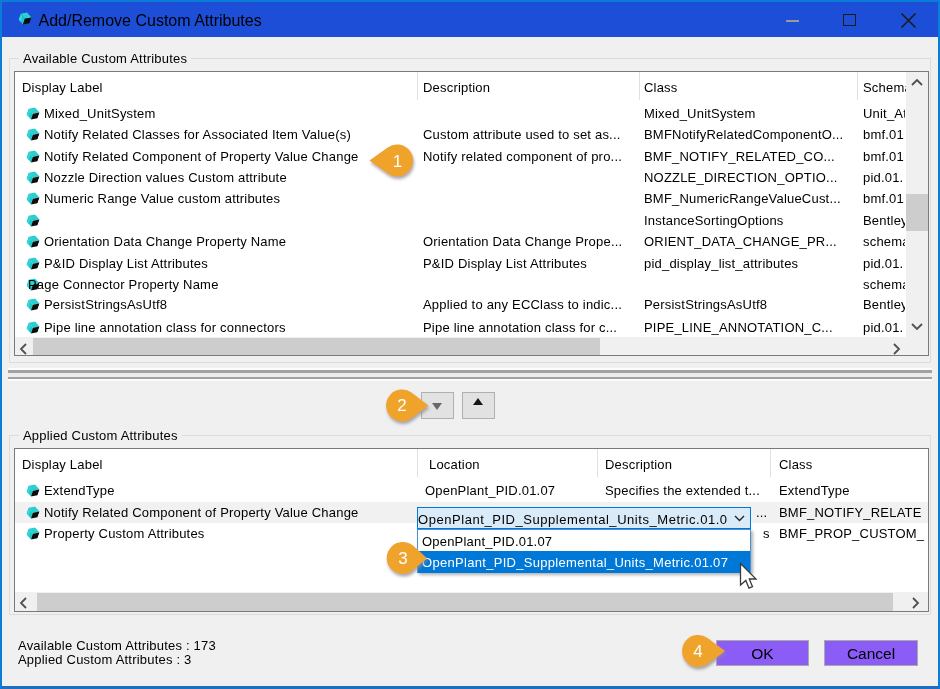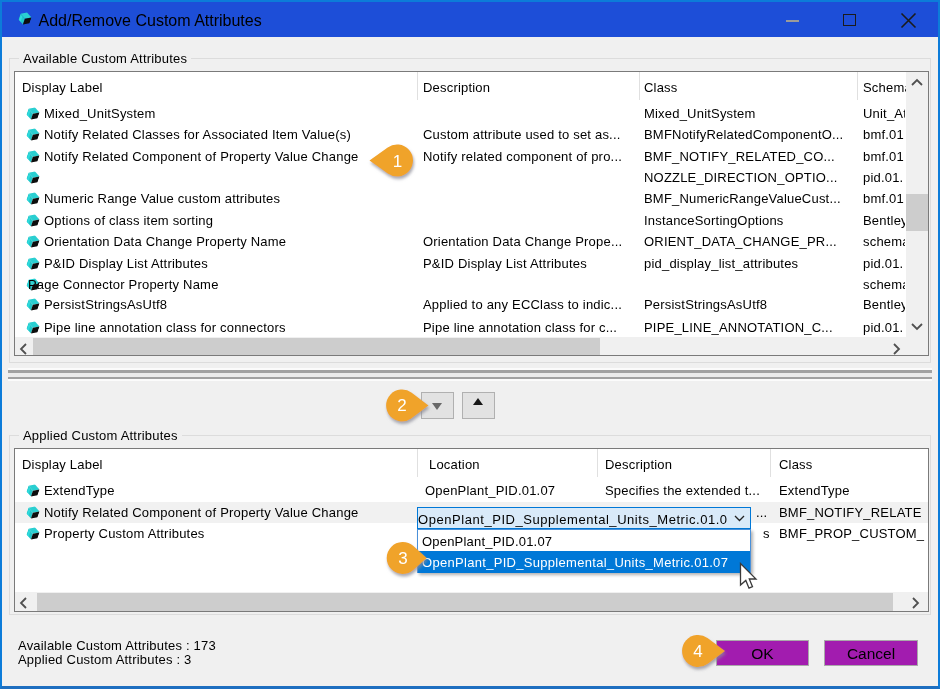--- a/index.html
+++ b/index.html
@@ -14,21 +14,21 @@
 .grplbl{position:absolute;top:-7px;left:9px;background:#f0f0f0;padding:0 4px;line-height:13px}
 .list{position:absolute;background:#fff;border:1px solid #7a7a7a;overflow:hidden}
 .hdr{position:absolute;left:0;top:0;right:0;height:28px;background:#fff}
 .hsep{position:absolute;top:0;width:1px;height:28px;background:#e0e0e0}
 .hc{position:absolute;top:7.5px;white-space:nowrap}
 .row{position:absolute;left:0;width:913px;height:21.4px}
 .row .c{position:absolute;top:3px;white-space:nowrap;overflow:hidden;display:inline-block}
 .sb{position:absolute;background:#f0f0f0}
 .thumb{position:absolute;background:#cdcdcd}
 .btn{position:absolute;background:#e2e2e2;border:1px solid #b0b0b0}
-.pbtn{position:absolute;background:#a21caf;border:1px solid #a9a9a9;font-size:15.5px;letter-spacing:0;
+.pbtn{position:absolute;background:#8b5cf6;border:1px solid #a9a9a9;font-size:15.5px;letter-spacing:0;
 text-align:center;line-height:25px}
 .tri{position:absolute;width:0;height:0}
 </style></head>
 <body>
 
 <div class="titlebar">
 <svg class="ic" style="left:17px;top:9px" width="12" height="15" viewBox="0 0 12 13">
 <polygon points="6,0.2 11.8,3.4 6,6.8 0.2,3.4" fill="#2acfd1"></polygon>
 <polygon points="0.2,3.4 6,6.8 6,12.9 0.2,9.5" fill="#21c6c8"></polygon>
 <polygon points="11.8,3.4 11.8,9.5 6,12.9 6,6.8" fill="#0d0d0d"></polygon>
@@ -92,20 +92,21 @@
 <span class="c" style="left:408px;width:212px">Notify related component of pro...</span>
 <span class="c" style="left:848px;width:42px">bmf.01</span>
     </div>
 <div class="row" style="top:95.1px">
       <svg class="ic" style="left:12px;top:4px" width="12" height="13" viewBox="0 0 12 13">
 <polygon points="6,0.2 11.8,3.4 6,6.8 0.2,3.4" fill="#2acfd1"></polygon>
 <polygon points="0.2,3.4 6,6.8 6,12.9 0.2,9.5" fill="#21c6c8"></polygon>
 <polygon points="11.8,3.4 11.8,9.5 6,12.9 6,6.8" fill="#0d0d0d"></polygon>
 <polygon points="0.9,4.6 2.9,5.8 2.9,11 0.9,9.8" fill="#2edbdd"></polygon>
 </svg>
+<span class="c" style="left:29px;width:368px">Nozzle Direction values Custom attribute</span>
 <span class="c" style="left:408px;width:212px"></span>
 <span class="c" style="left:629px;width:210px">NOZZLE_DIRECTION_OPTIO...</span>
 <span class="c" style="left:848px;width:42px">pid.01.</span>
     </div>
 <div class="row" style="top:116.4px">
       <svg class="ic" style="left:12px;top:4px" width="12" height="13" viewBox="0 0 12 13">
 <polygon points="6,0.2 11.8,3.4 6,6.8 0.2,3.4" fill="#2acfd1"></polygon>
 <polygon points="0.2,3.4 6,6.8 6,12.9 0.2,9.5" fill="#21c6c8"></polygon>
 <polygon points="11.8,3.4 11.8,9.5 6,12.9 6,6.8" fill="#0d0d0d"></polygon>
 <polygon points="0.9,4.6 2.9,5.8 2.9,11 0.9,9.8" fill="#2edbdd"></polygon>
@@ -115,21 +116,20 @@
 <span class="c" style="left:629px;width:210px">BMF_NumericRangeValueCust...</span>
 <span class="c" style="left:848px;width:42px">bmf.01</span>
     </div>
 <div class="row" style="top:137.8px">
       <svg class="ic" style="left:12px;top:4px" width="12" height="13" viewBox="0 0 12 13">
 <polygon points="6,0.2 11.8,3.4 6,6.8 0.2,3.4" fill="#2acfd1"></polygon>
 <polygon points="0.2,3.4 6,6.8 6,12.9 0.2,9.5" fill="#21c6c8"></polygon>
 <polygon points="11.8,3.4 11.8,9.5 6,12.9 6,6.8" fill="#0d0d0d"></polygon>
 <polygon points="0.9,4.6 2.9,5.8 2.9,11 0.9,9.8" fill="#2edbdd"></polygon>
 </svg>
-<span class="c" style="left:29px;width:368px">Options of class item sorting</span>
 <span class="c" style="left:408px;width:212px"></span>
 <span class="c" style="left:629px;width:210px">InstanceSortingOptions</span>
 <span class="c" style="left:848px;width:42px">Bentley</span>
     </div>
 <div class="row" style="top:159.1px">
       <svg class="ic" style="left:12px;top:4px" width="12" height="13" viewBox="0 0 12 13">
 <polygon points="6,0.2 11.8,3.4 6,6.8 0.2,3.4" fill="#2acfd1"></polygon>
 <polygon points="0.2,3.4 6,6.8 6,12.9 0.2,9.5" fill="#21c6c8"></polygon>
 <polygon points="11.8,3.4 11.8,9.5 6,12.9 6,6.8" fill="#0d0d0d"></polygon>
 <polygon points="0.9,4.6 2.9,5.8 2.9,11 0.9,9.8" fill="#2edbdd"></polygon>

